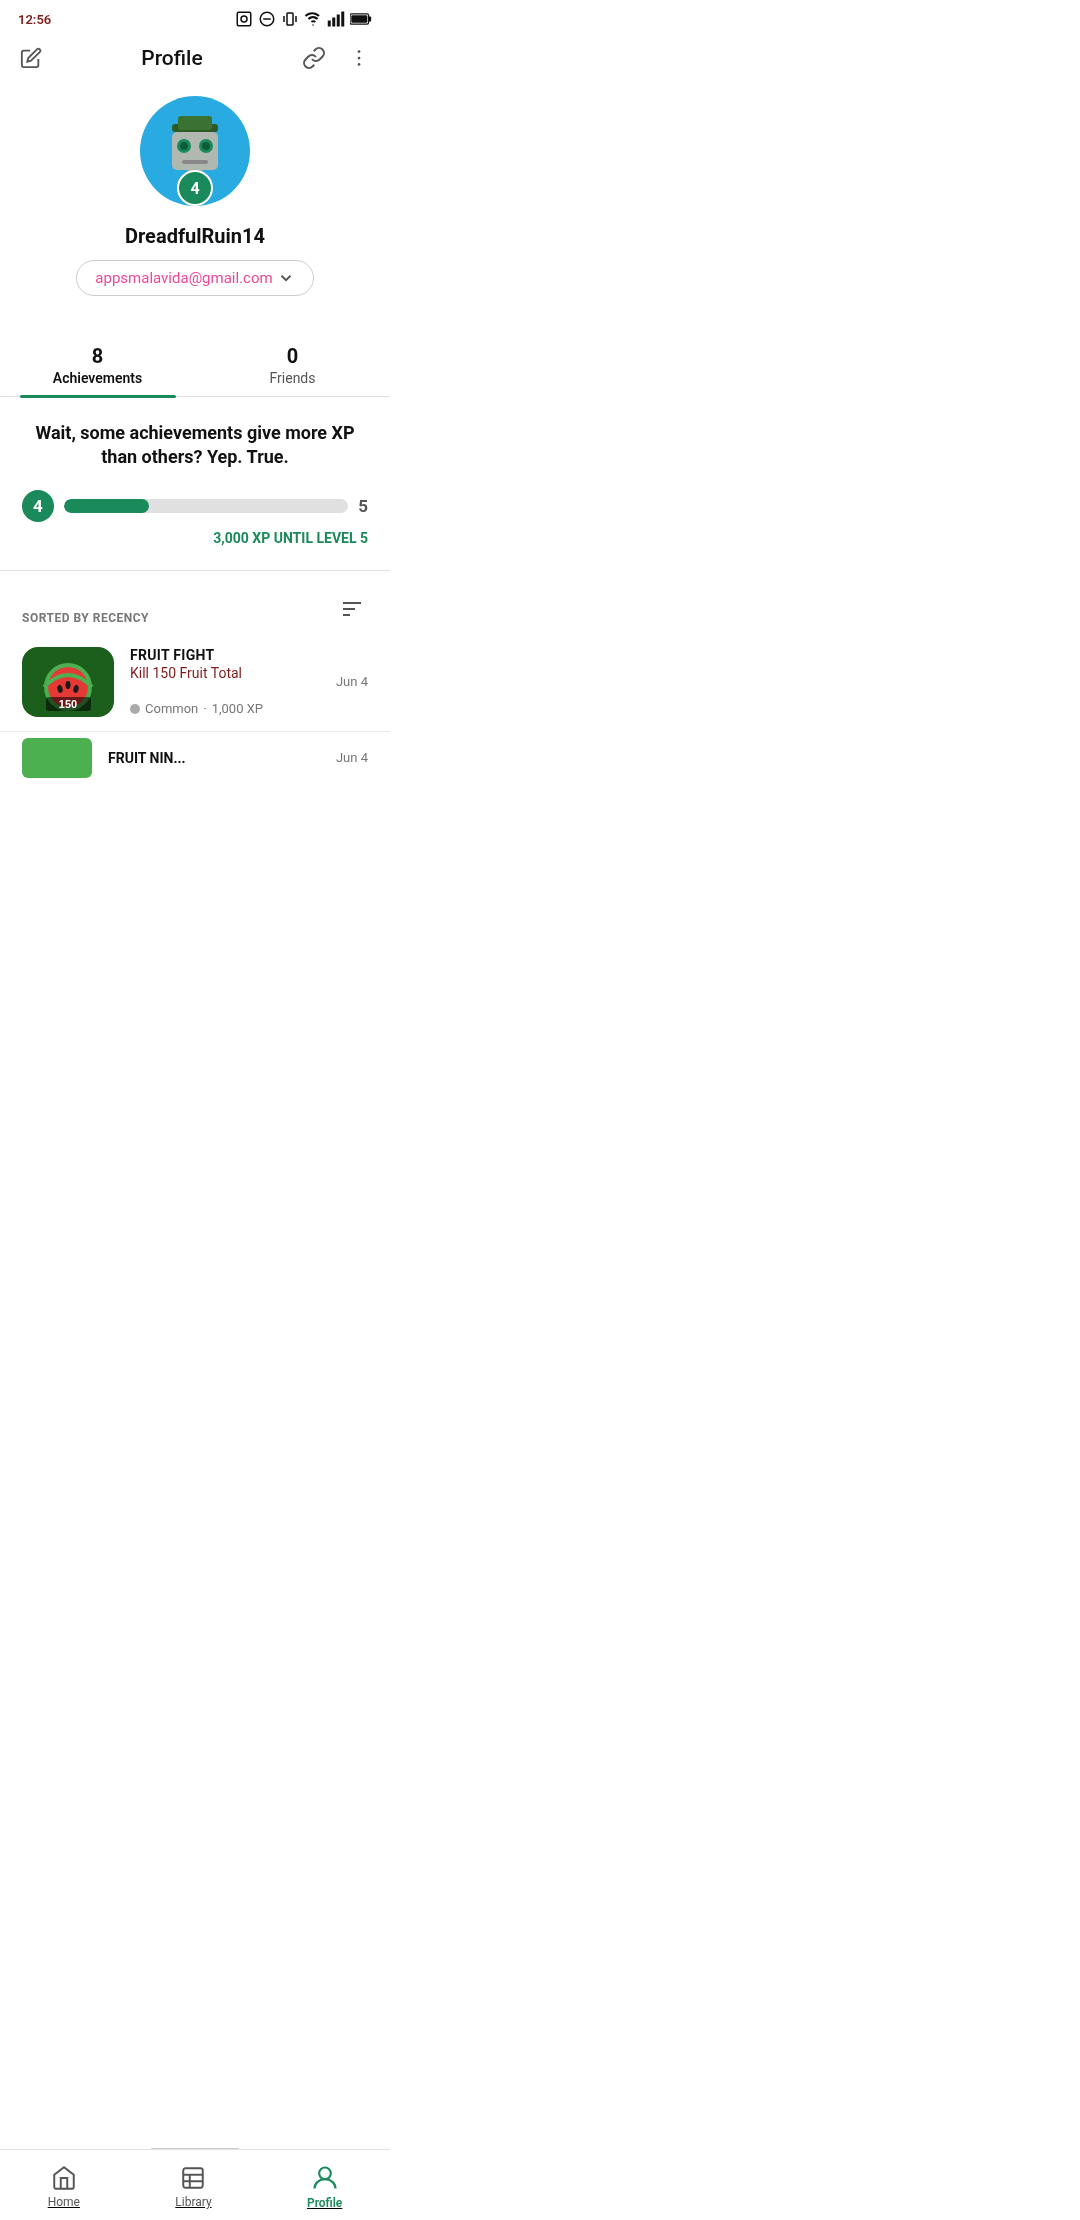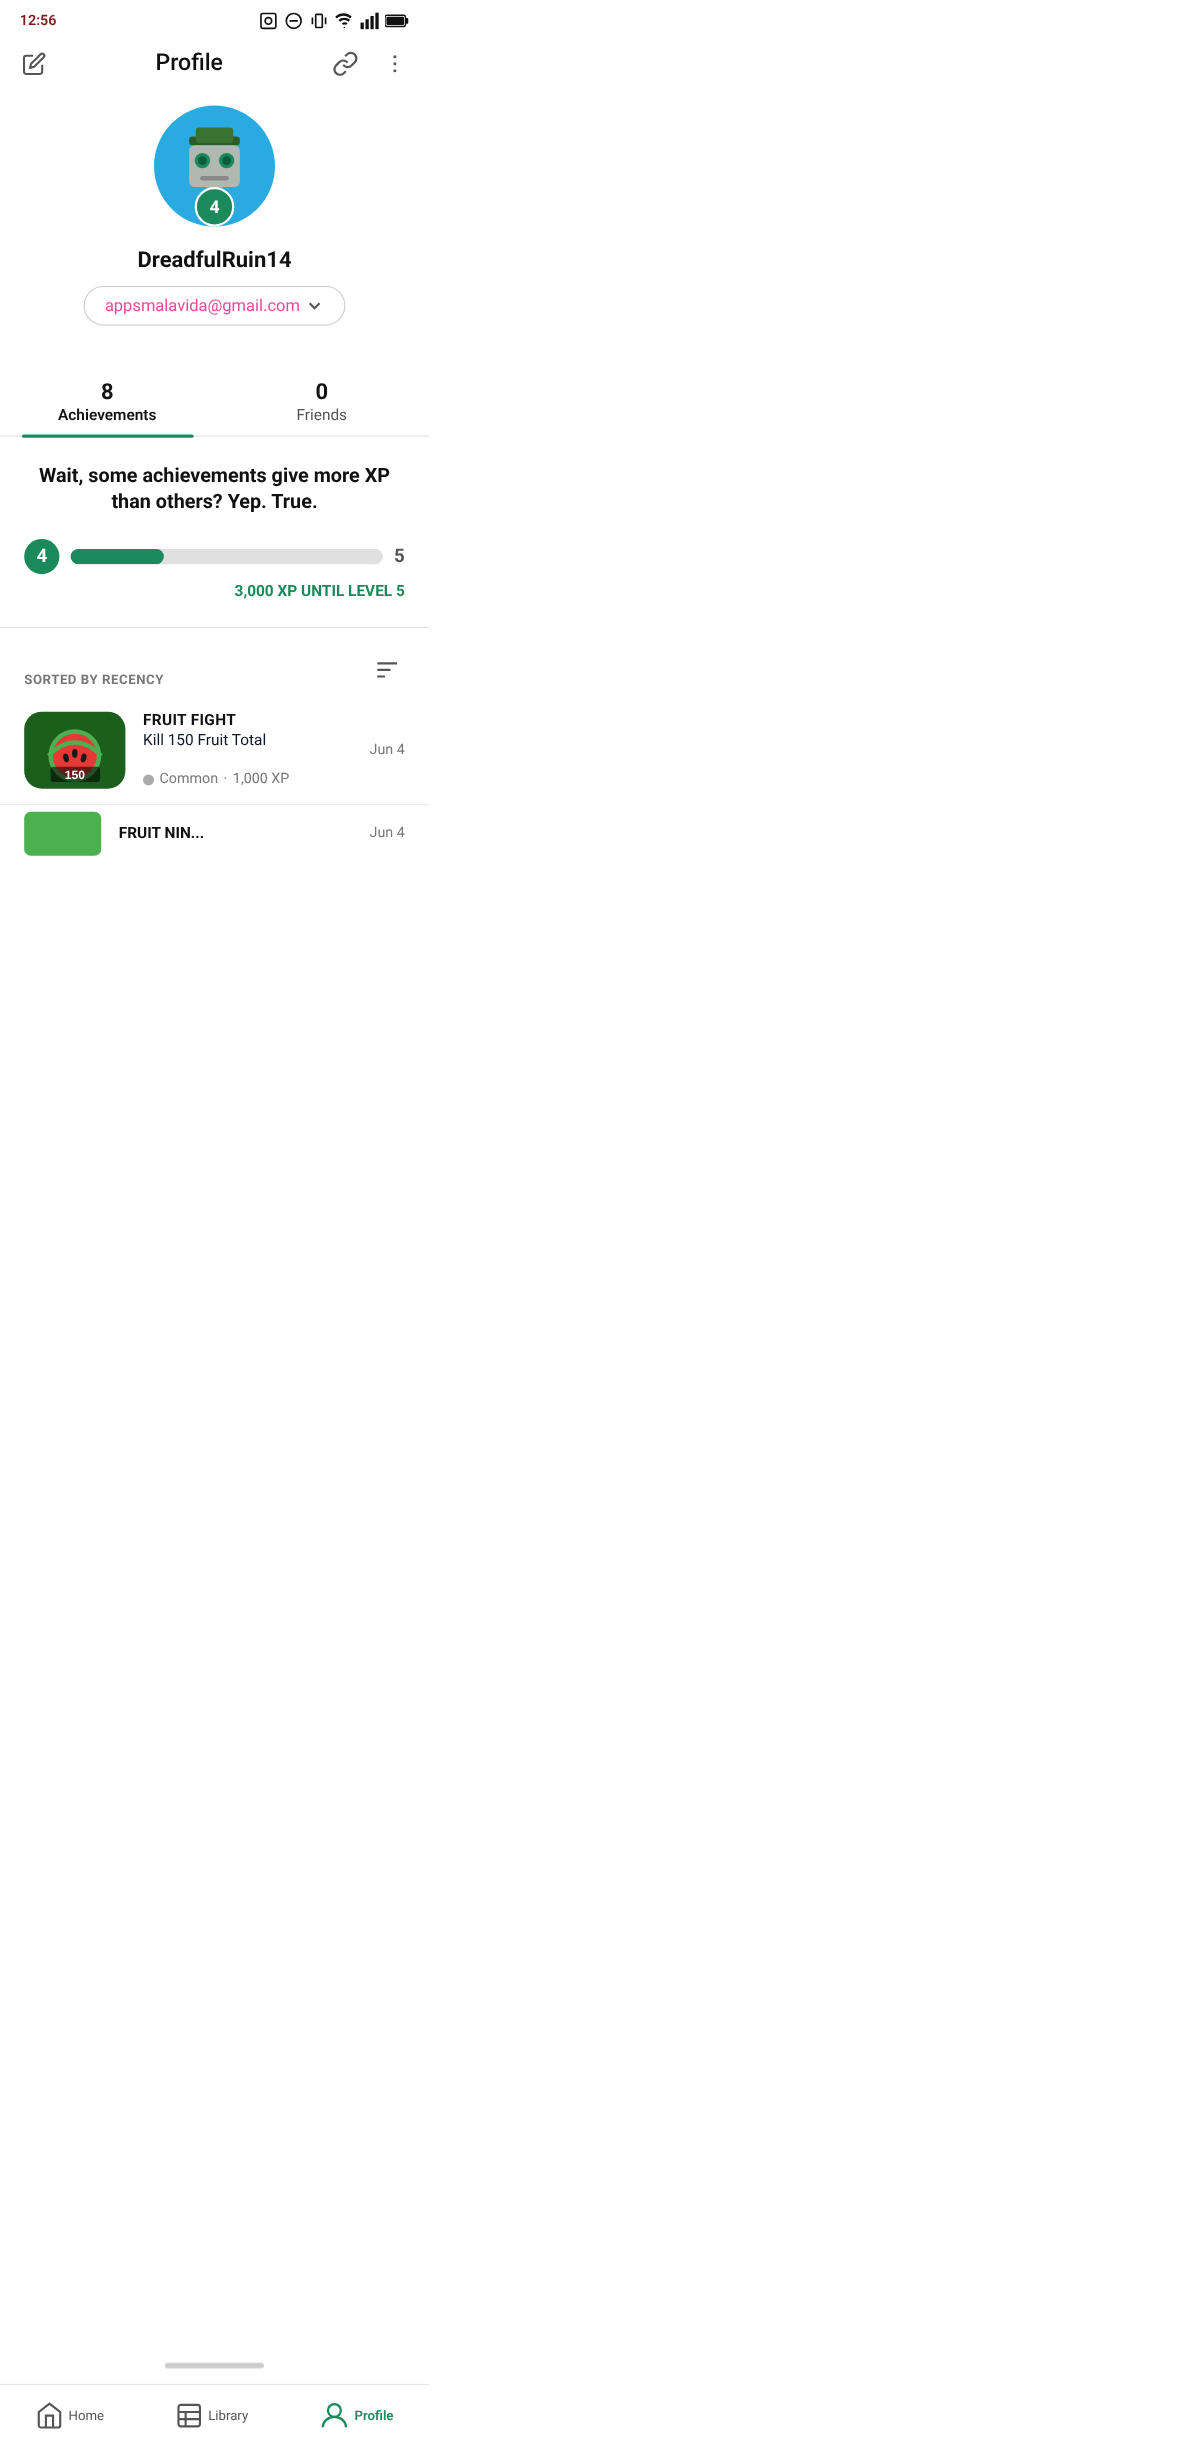--- a/index.html
+++ b/index.html
@@ -265,21 +265,21 @@
       flex: 1;
     }
     .achievement-game {
       font-size: 14px;
       font-weight: 700;
       color: #111;
       letter-spacing: 0.3px;
     }
     .achievement-desc {
       font-size: 14px;
-      color: #0f172a;
+      color: #7f1d1d;
       margin-top: 2px;
     }
     .achievement-meta {
       display: flex;
       align-items: center;
       gap: 5px;
       margin-top: 20px;
       font-size: 13px;
       color: #777;
     }
@@ -334,25 +334,26 @@
       background: #fff;
       border-top: 1px solid #e0e0e0;
       display: flex;
       justify-content: space-around;
       align-items: center;
       padding: 10px 0 6px;
       z-index: 100;
     }
     .nav-item {
       display: flex;
-      flex-direction: row;
+      flex-direction: column;
       align-items: center;
       gap: 4px;
       cursor: pointer;
       padding: 4px 20px;
+      text-decoration: underline;
     }
     .nav-label {
       font-size: 12px;
       color: #555;
     }
     .nav-item.active .nav-label {
       color: #1B8A5A;
       font-weight: 600;
     }
     .nav-item.active svg path,

